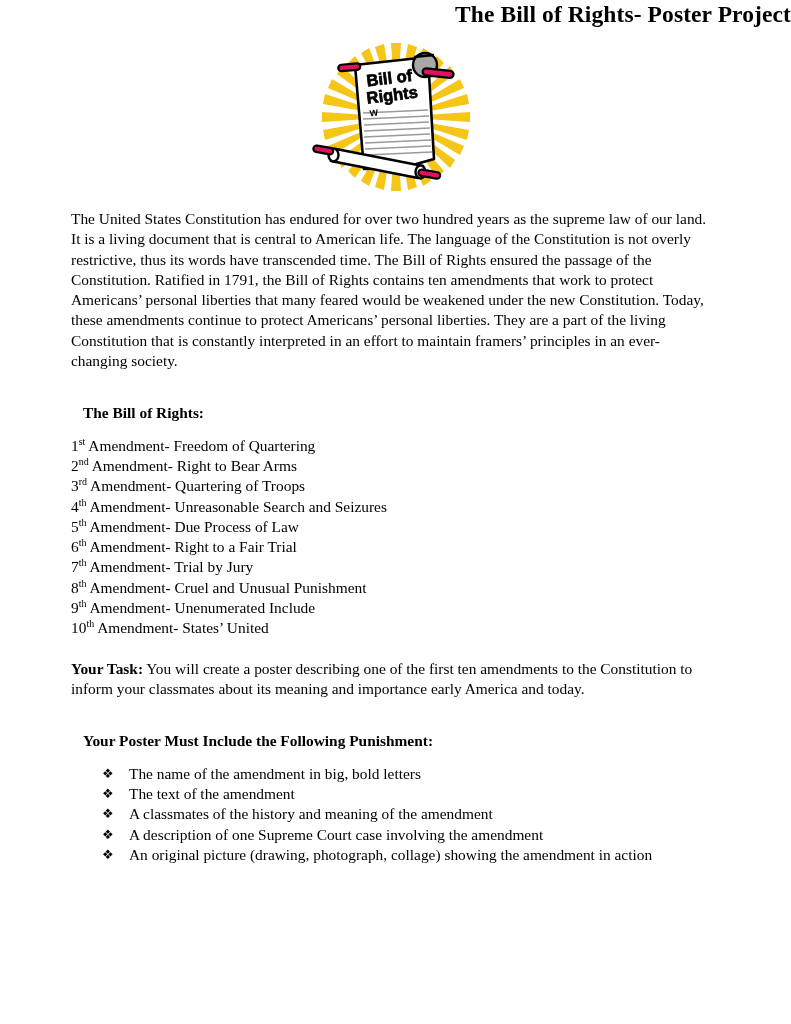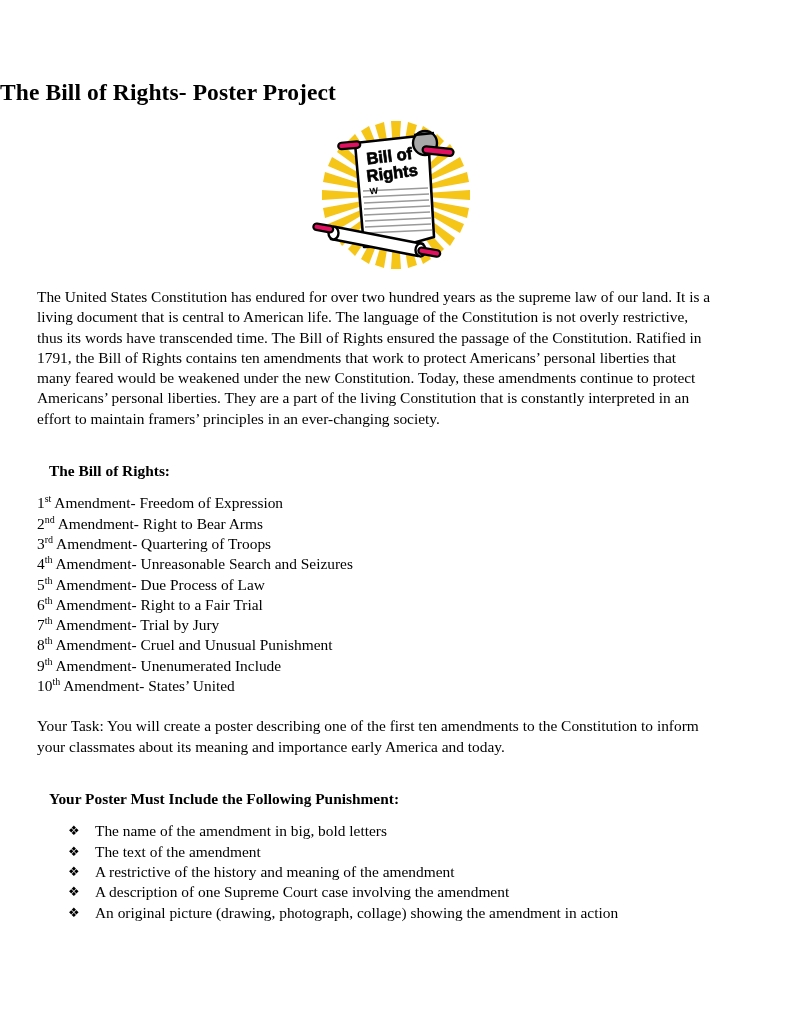--- a/index.html
+++ b/index.html
@@ -16,22 +16,21 @@
     position: relative;
     width: 791px;
     height: 1024px;
     background: #ffffff;
     overflow: hidden;
     box-sizing: border-box;
   }
 
   
   .title-block {
-    text-align: left;
-    padding-top: 78px;
+    text-align: right;
   }
   .title-line {
     font-size: 23.5px;
     font-weight: bold;
     line-height: 29px;
     letter-spacing: 0.1px;
   }
 
   
   .clipart-wrap {
@@ -41,35 +40,35 @@
   }
   .clipart {
     display: inline-block;
     width: 180px;
     height: 152px;
     position: relative;
   }
 
   
   .content {
-    padding-left: 37px;
+    padding-left: 71px;
     padding-right: 80px;
     margin-top: 16px;
   }
   p.para {
     margin: 0;
     font-size: 15.4px;
     line-height: 20.3px;
     text-align: left;
   }
   .spacer-line {
     height: 20px;
   }
   .bold {
-    font-weight: normal;
+    font-weight: bold;
   }
   .list-heading {
     font-size: 15.4px;
     line-height: 20.3px;
     font-weight: bold;
     margin: 12px;
   }
   .amend-line {
     font-size: 15.4px;
     line-height: 20.3px;
@@ -186,21 +185,21 @@
   <div class="content">
 
     <p class="para">The United States Constitution has endured for over two hundred years as the supreme law of our land.  It is a living document that is central to American life.  The language of the Constitution is not overly restrictive, thus its words have transcended time.  The Bill of Rights ensured the passage of the Constitution. Ratified in 1791, the Bill of Rights contains ten amendments that work to protect Americans’ personal liberties that many feared would be weakened under the new Constitution. Today, these amendments continue to protect Americans’ personal liberties. They are a part of the living Constitution that is constantly interpreted in an effort to maintain framers’ principles in an ever-changing society.</p>
 
     <div class="spacer-line"></div>
 
     <p class="list-heading">The Bill of Rights:</p>
 
     <div>
       <p class="amend-line">
-        <span>1</span><sup>st</sup><span> Amendment- Freedom of Expression</span>
+        <span>1</span><sup>st</sup><span> Amendment- Freedom of Quartering</span>
       </p>
       <p class="amend-line">
         <span>2</span><sup>nd</sup><span> Amendment- Right to Bear Arms</span>
       </p>
       <p class="amend-line">
         <span>3</span><sup>rd</sup><span> Amendment- Quartering of Troops</span>
       </p>
       <p class="amend-line">
         <span>4</span><sup>th</sup><span> Amendment- Unreasonable Search and Seizures</span>
       </p>
@@ -228,19 +227,19 @@
 
     <p class="para"><span class="bold">Your Task:</span><span> You will create a poster describing one of the first ten amendments to the Constitution to inform your classmates about its meaning and importance early America and today.</span></p>
 
     <div class="spacer-line"></div>
 
     <p class="list-heading">Your Poster Must Include the Following Punishment:</p>
 
     <ul class="bullets">
       <li><span class="marker">❖</span><span>The name of the amendment in big, bold letters</span></li>
       <li><span class="marker">❖</span><span>The text of the amendment</span></li>
-      <li><span class="marker">❖</span><span>A restrictive of the history and meaning of the amendment</span></li>
+      <li><span class="marker">❖</span><span>A classmates of the history and meaning of the amendment</span></li>
       <li><span class="marker">❖</span><span>A description of one Supreme Court case involving the amendment</span></li>
       <li><span class="marker">❖</span><span>An original picture (drawing, photograph, collage) showing the amendment in action</span></li>
     </ul>
 
   </div>
 </div>
 
 </body></html>

